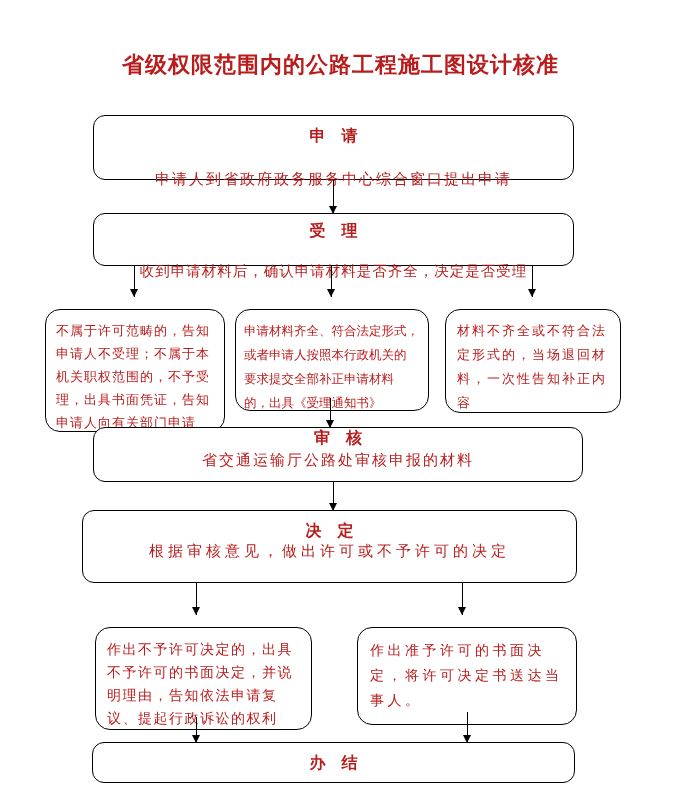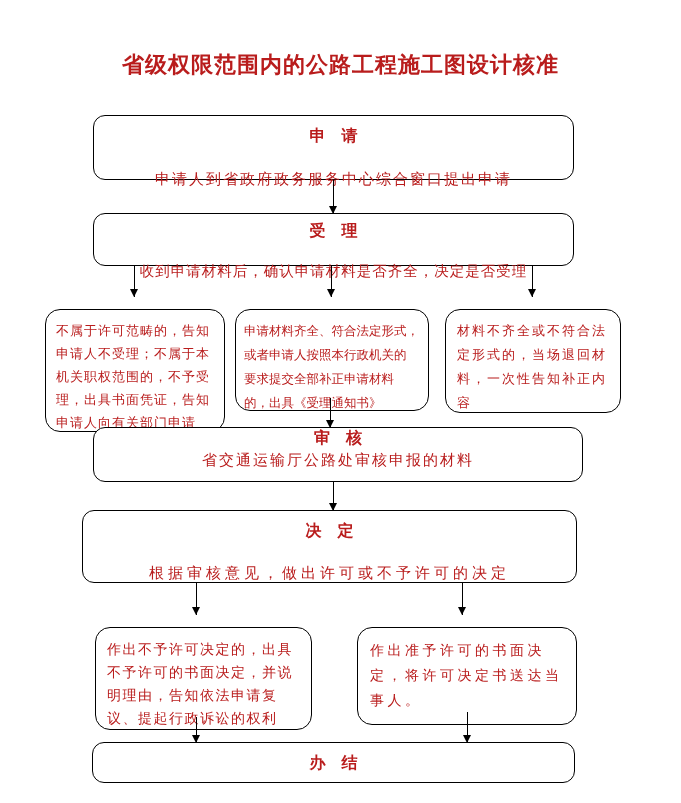--- a/index.html
+++ b/index.html
@@ -16,21 +16,21 @@
     position:absolute;border:1.5px solid #000;border-radius:12px;background:#fff;
     box-sizing:border-box;display:flex;flex-direction:column;align-items:center;
   }
   .node .heading{font-weight:bold;font-size:16px;line-height:20px;}
   .node .nbody{font-size:15px;letter-spacing:2px;line-height:19px;white-space:nowrap;}
   
   .n-apply{left:93px;top:115px;width:481px;height:65px;padding-top:10px;row-gap:23px;}
   .n-accept{left:93px;top:213px;width:481px;height:53px;padding-top:7px;row-gap:21px;}
   .n-accept .nbody{letter-spacing:1px;font-size:14.5px;text-align:right;}
   .n-review{left:93px;top:427px;width:490px;height:55px;padding-top:0;row-gap:2px;}
-  .n-decision{left:82px;top:510px;width:495px;height:73px;padding-top:10px;row-gap:22px;}
+  .n-decision{left:82px;top:510px;width:495px;height:73px;padding-top:10px;row-gap:0;}
   .n-decision .nbody{letter-spacing:4px;}
   .n-done{left:92px;top:742px;width:483px;height:41px;justify-content:center;}
   
   .branch{
     display:block;border-radius:15px;white-space:pre-line;text-align:left;margin-top:13px;
   }
   .b-left{left:45px;top:296px;width:180px;height:123px;padding:9px 10px;
           font-size:13px;line-height:23px;letter-spacing:1px;}
   .b-mid{left:235px;top:296px;width:194px;height:102px;padding:9px 8px;
           font-size:12.5px;line-height:24px;letter-spacing:0;}

